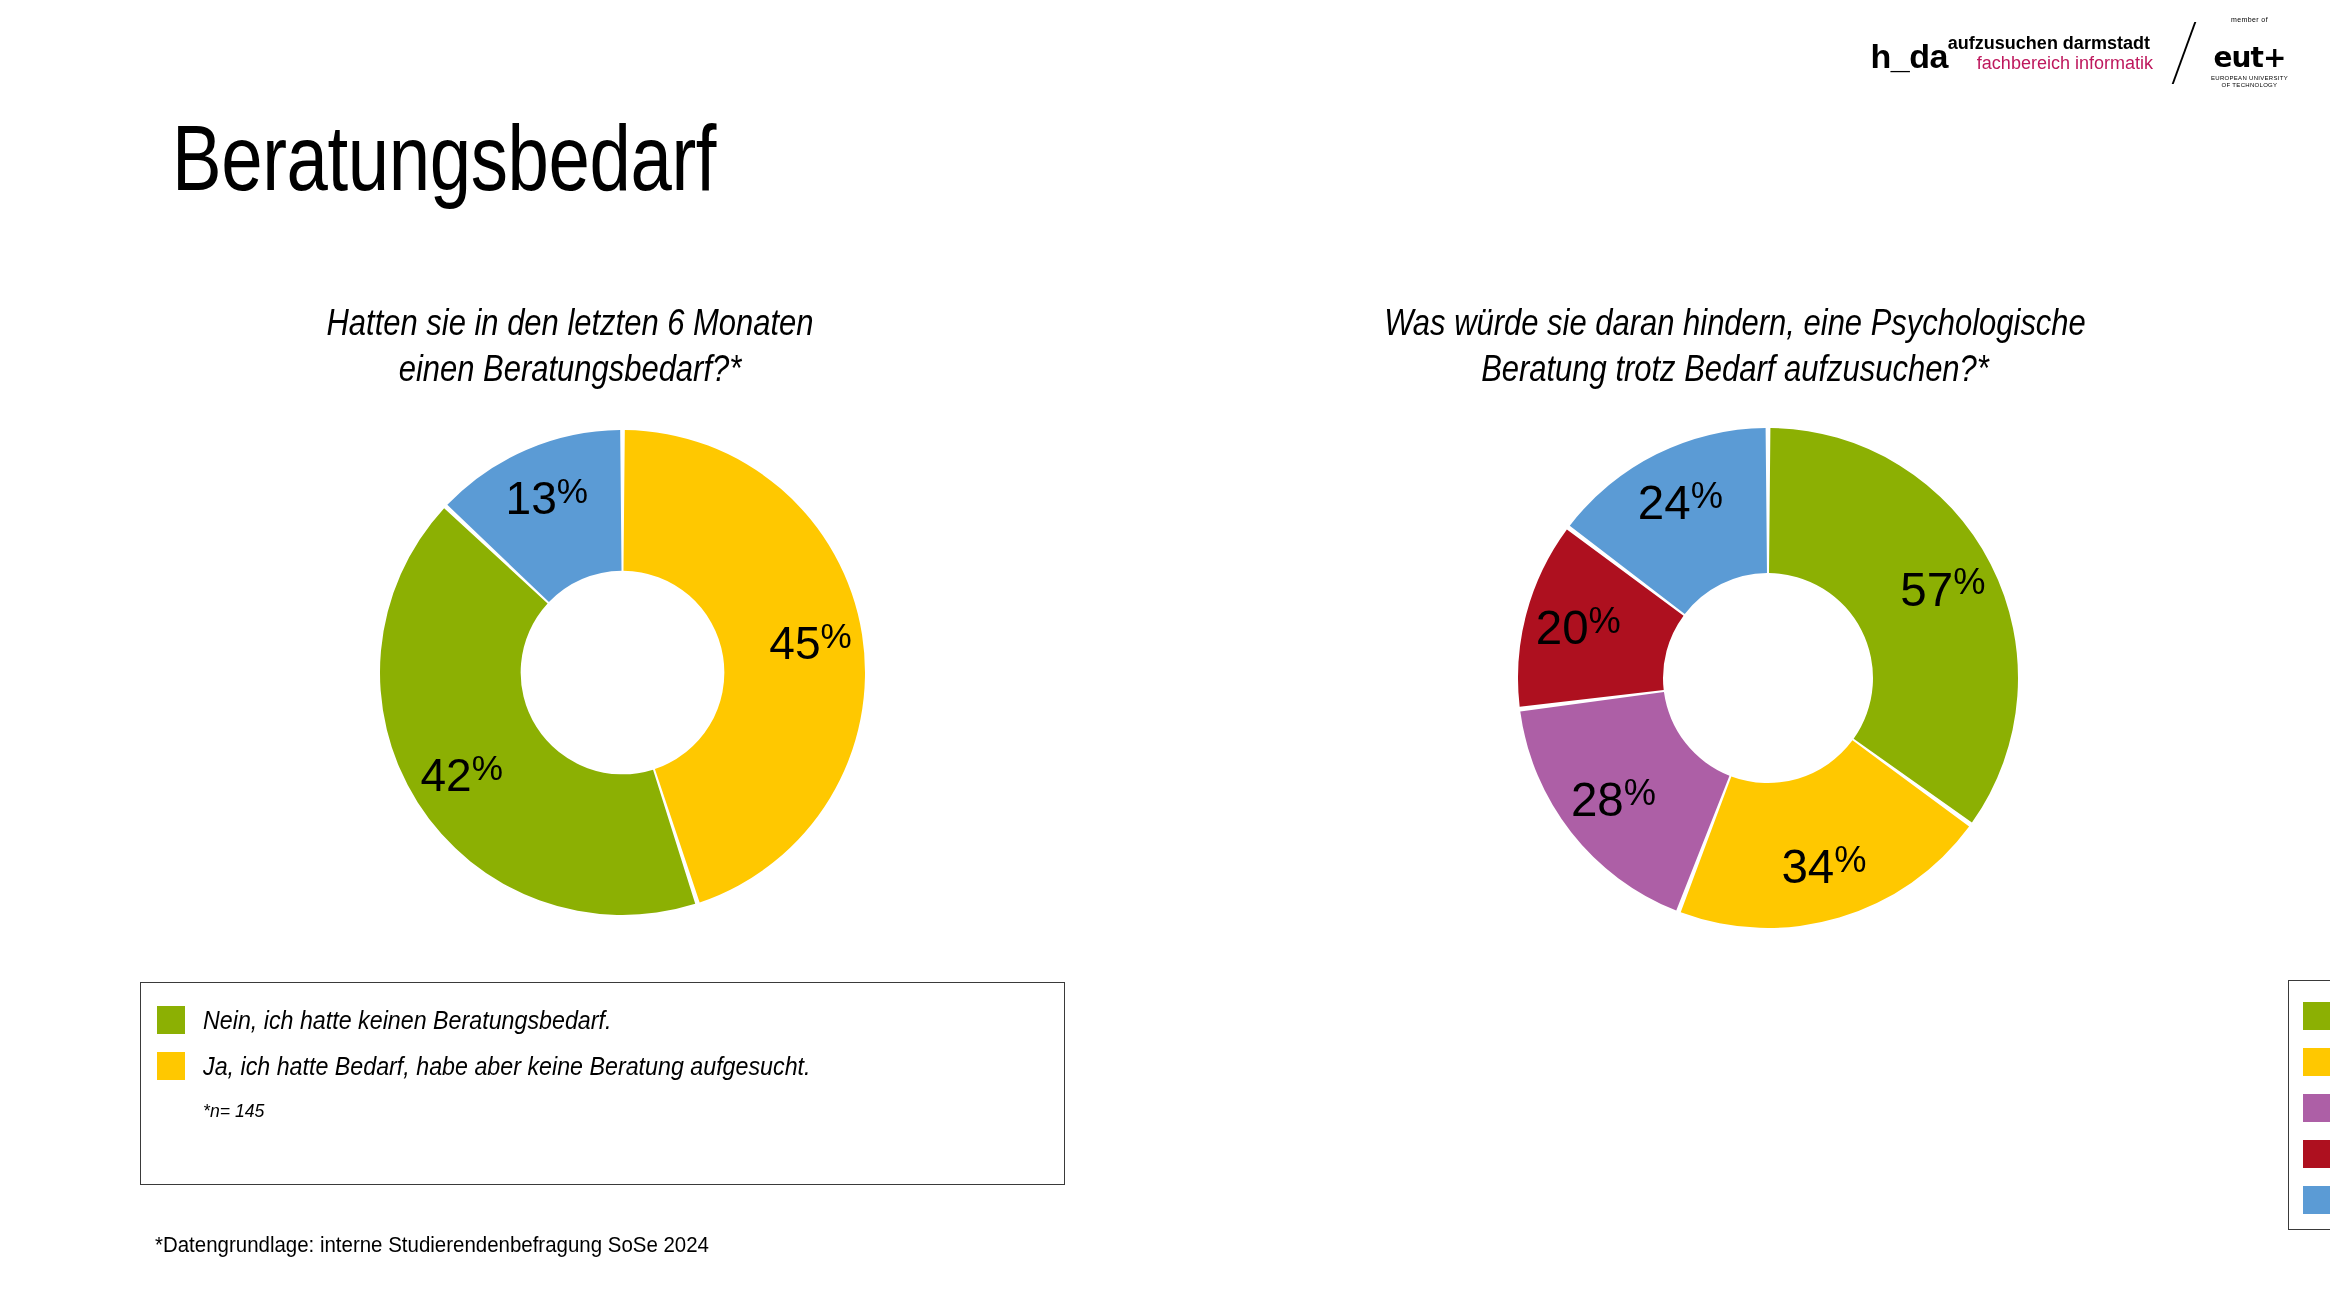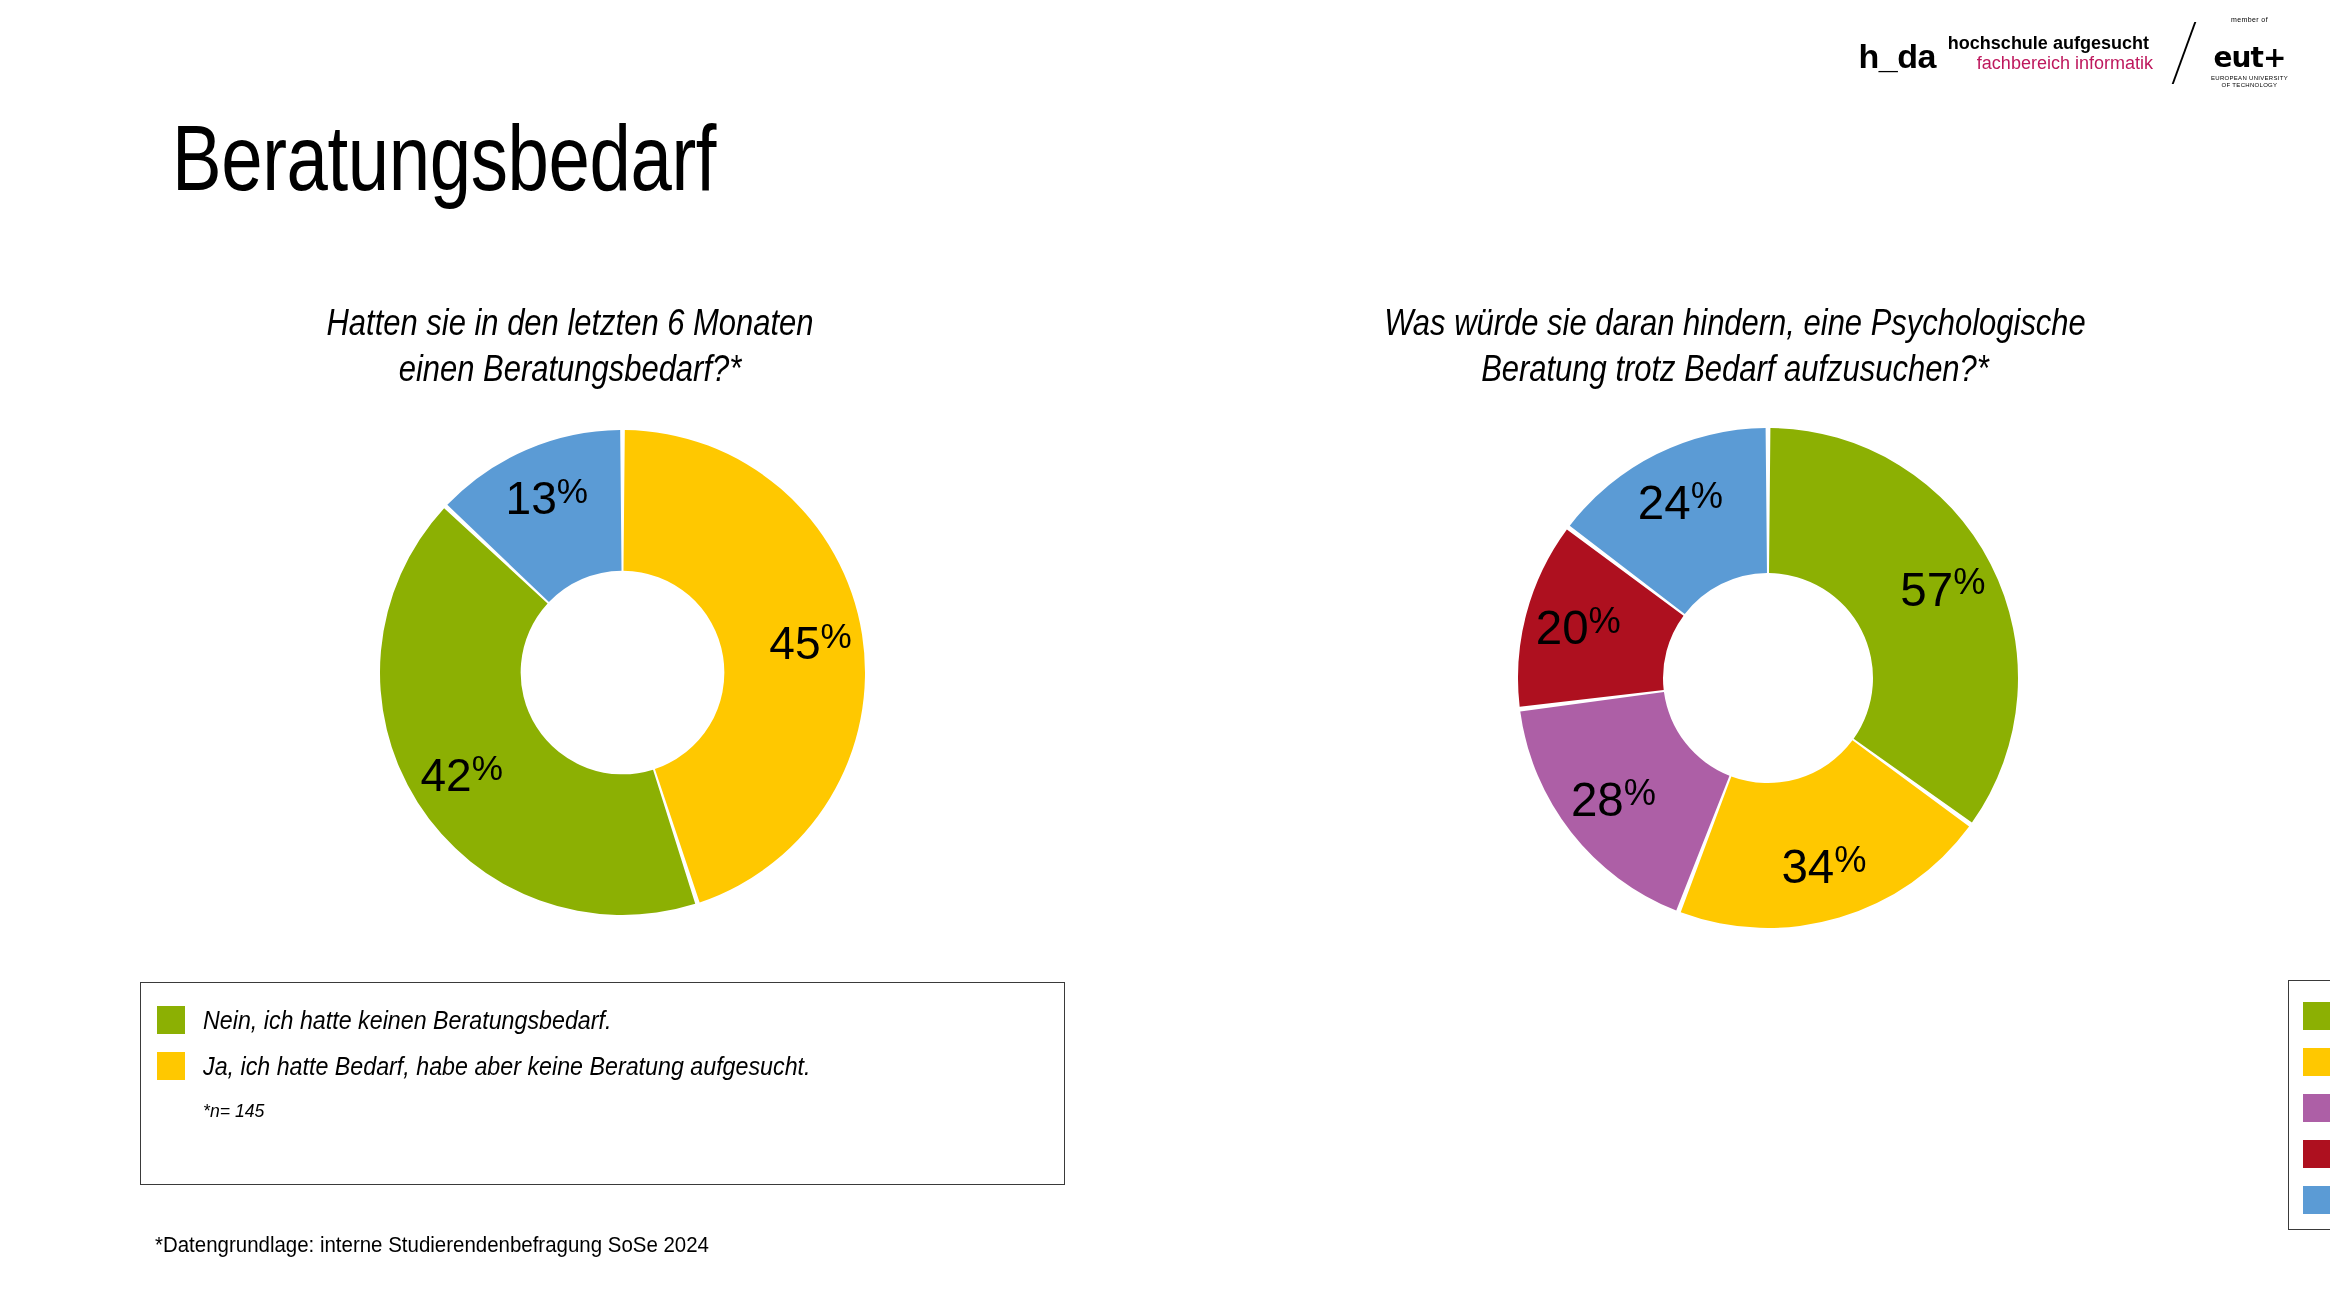--- a/index.html
+++ b/index.html
@@ -25,21 +25,20 @@
     align-items: center;
     height: 62px;
   }
   #logo-hda-wordmark {
     font-family: "Liberation Sans", sans-serif;
     font-weight: bold;
     font-size: 34px;
     letter-spacing: -0.5px;
     line-height: 1;
     color: #000;
-    margin-right: 12px;
     position: relative;
     top: 3px;
   }
   #logo-hda-sub {
     display: flex;
     flex-direction: column;
     justify-content: center;
     line-height: 1.12;
   }
   #logo-hda-sub .l1 {
@@ -188,21 +187,21 @@
     transform: scaleX(0.93);
     transform-origin: left top;
   }
 </style>
 </head>
 <body>
 
 <div id="logo-bar">
   <div id="logo-hda-wordmark">h_da</div>
   <div id="logo-hda-sub">
-    <span class="l1">hochschule aufgesucht</span>
+    <span class="l1">aufzusuchen darmstadt</span>
     <span class="l2">fachbereich informatik</span>
   </div>
   <div id="logo-divider"></div>
   <div id="logo-eut">
     <span class="eut-member">member of</span>
     <span class="eut-mark">eut+</span>
     <span class="eut-tag">
       <span>EUROPEAN UNIVERSITY</span><br>
       <span>OF TECHNOLOGY</span>
     </span>

